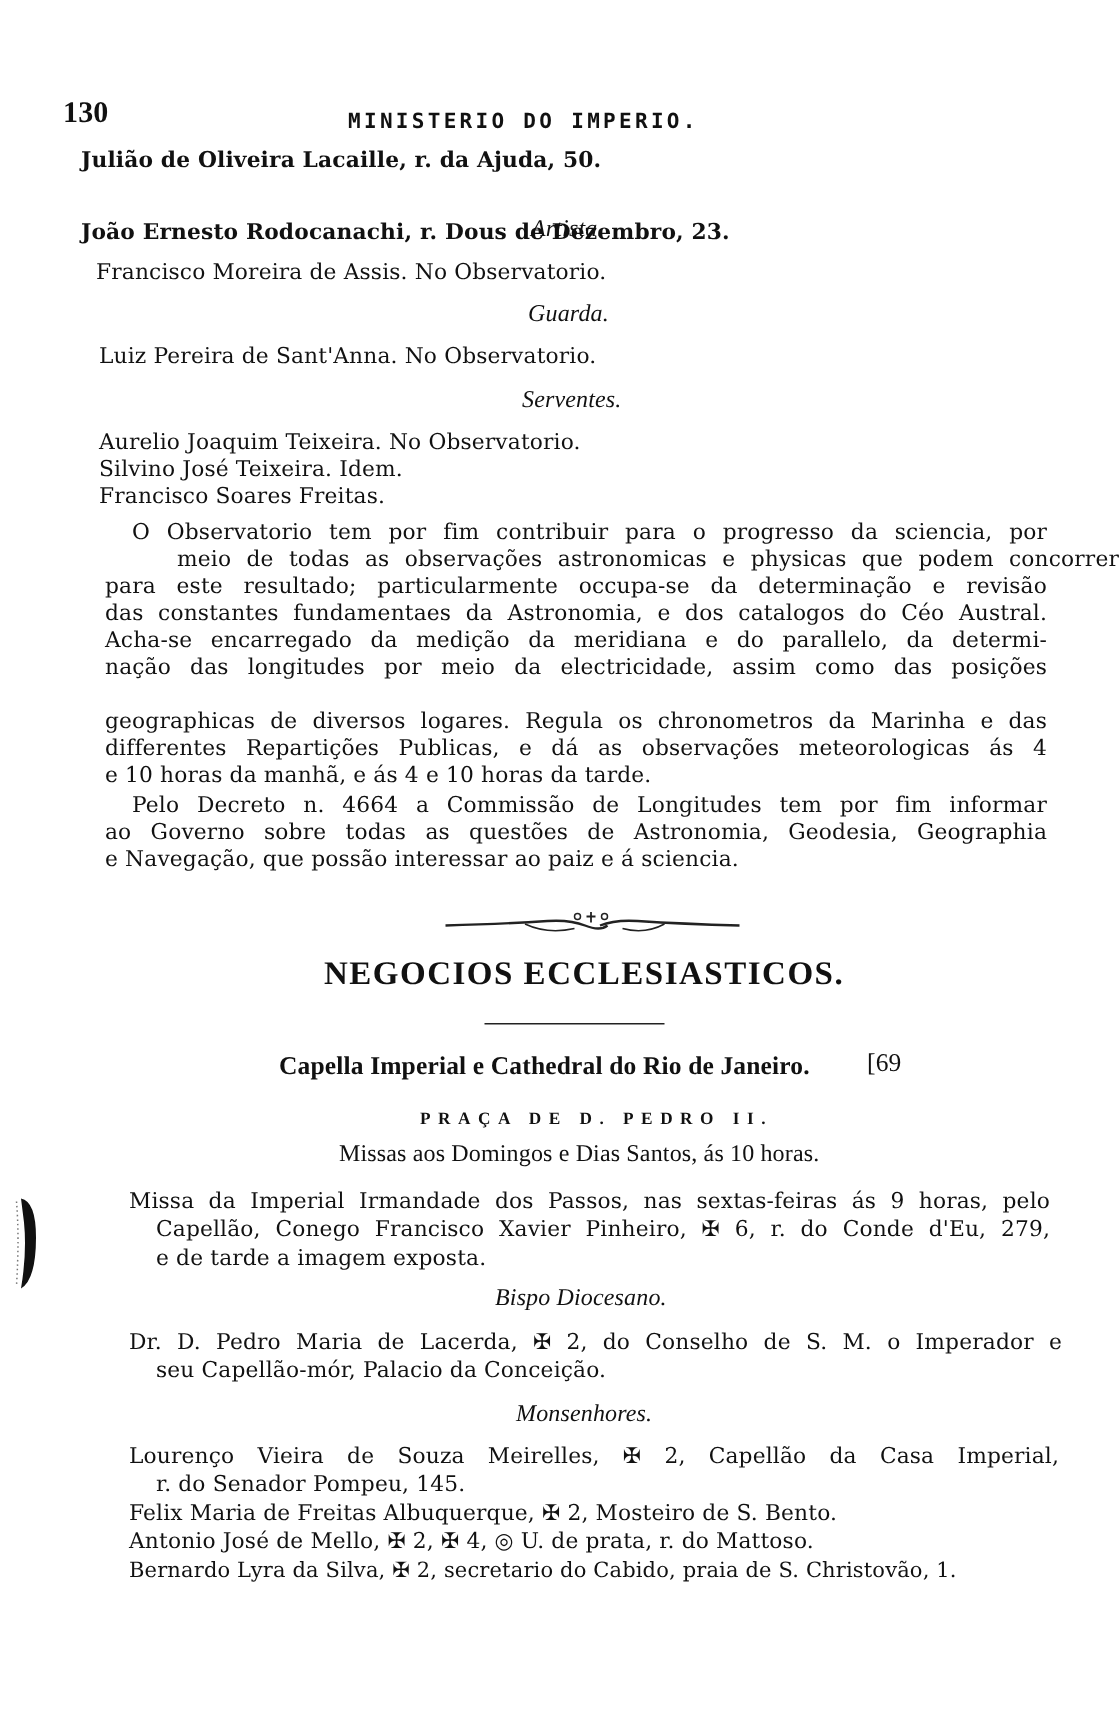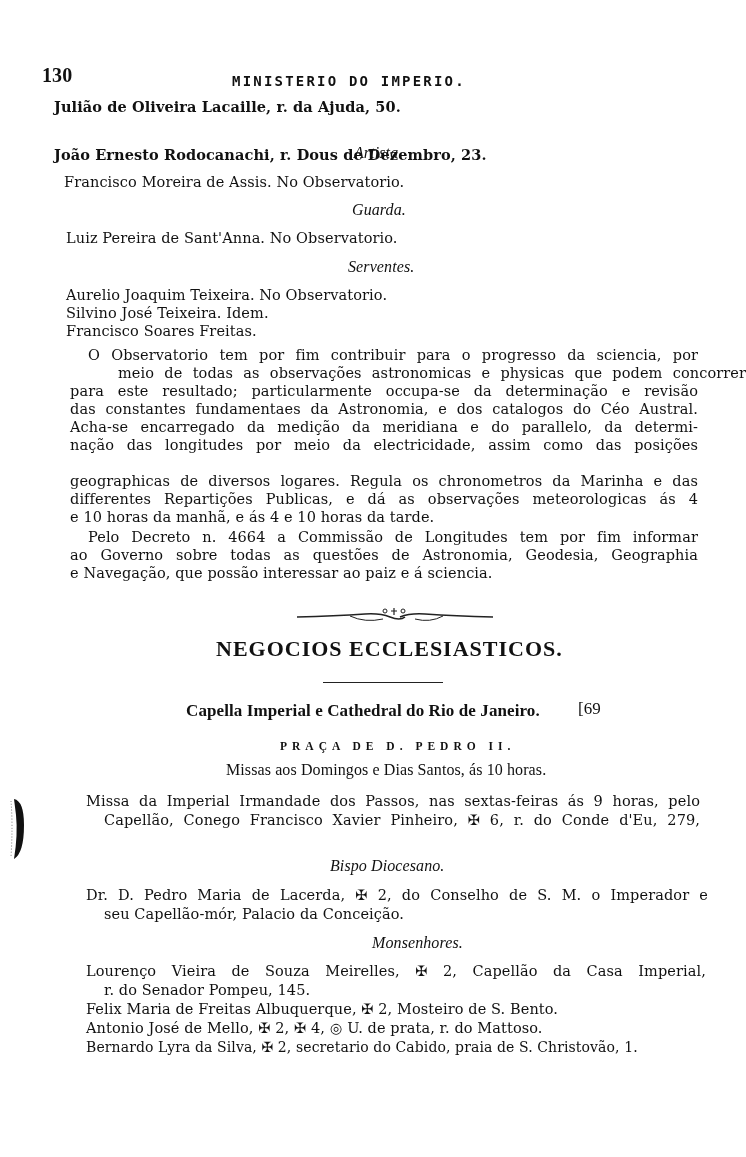--- a/index.html
+++ b/index.html
@@ -81,26 +81,27 @@
   <div class="rule" style="left:323px; top:682px; width:120px;"></div>
 
   <div class="line bold" style="left:186px; top:702px; font-family:'Liberation Serif',serif; font-size:17px;">Capella Imperial e Cathedral do Rio de Janeiro.</div>
   <div class="line" style="left:578px; top:700px; font-family:'Liberation Serif',serif; font-size:17px;">[69</div>
 
   <div class="line smallcaps" style="left:280px; top:737px;">PRAÇA DE D. PEDRO II.</div>
   <div class="line" style="left:226px; top:761px; font-family:'Liberation Serif',serif; font-size:16px;">Missas aos Domingos e Dias Santos, ás 10 horas.</div>
 
   <div class="line justify" style="left:86px; top:792px; width:614px;">Missa da Imperial Irmandade dos Passos, nas sextas-feiras ás 9 horas, pelo</div>
   <div class="line justify" style="left:104px; top:811px; width:596px;">Capellão, Conego Francisco Xavier Pinheiro, ✠ 6, r. do Conde d'Eu, 279,</div>
+  <div class="line" style="left:104px; top:830px;">e de tarde a imagem exposta.</div>
 
   <div class="line italic" style="left:330px; top:857px;">Bispo Diocesano.</div>
   <div class="line justify" style="left:86px; top:886px; width:622px;">Dr. D. Pedro Maria de Lacerda, ✠ 2, do Conselho de S. M. o Imperador e</div>
   <div class="line" style="left:104px; top:905px;">seu Capellão-mór, Palacio da Conceição.</div>
 
-  <div class="line italic" style="left:344px; top:934px;margin-left:28px;">Monsenhores.</div>
+  <div class="line italic" style="left:344px; top:934px;">Monsenhores.</div>
   <div class="line justify" style="left:86px; top:962px; width:620px;">Lourenço Vieira de Souza Meirelles, ✠ 2, Capellão da Casa Imperial,</div>
   <div class="line" style="left:104px; top:981px;">r. do Senador Pompeu, 145.</div>
   <div class="line" style="left:86px; top:1000px;">Felix Maria de Freitas Albuquerque, ✠ 2, Mosteiro de S. Bento.</div>
   <div class="line" style="left:86px; top:1019px;">Antonio José de Mello, ✠ 2, ✠ 4, ◎ U. de prata, r. do Mattoso.</div>
   <div class="line" style="left:86px; top:1038px; font-size:14px;">Bernardo Lyra da Silva, ✠ 2, secretario do Cabido, praia de S. Christovão, 1.</div>
 
   <svg class="artifact" style="left:8px; top:795px;" width="20" height="70" viewBox="0 0 20 70">
     <path d="M6 4 Q16 6 16 30 Q16 58 6 64 Q10 40 8 20 Z" fill="#111"></path>
     <path d="M3 6 Q5 30 3 62" stroke="#777" stroke-width="1" stroke-dasharray="1 2" fill="none"></path>
   </svg>

